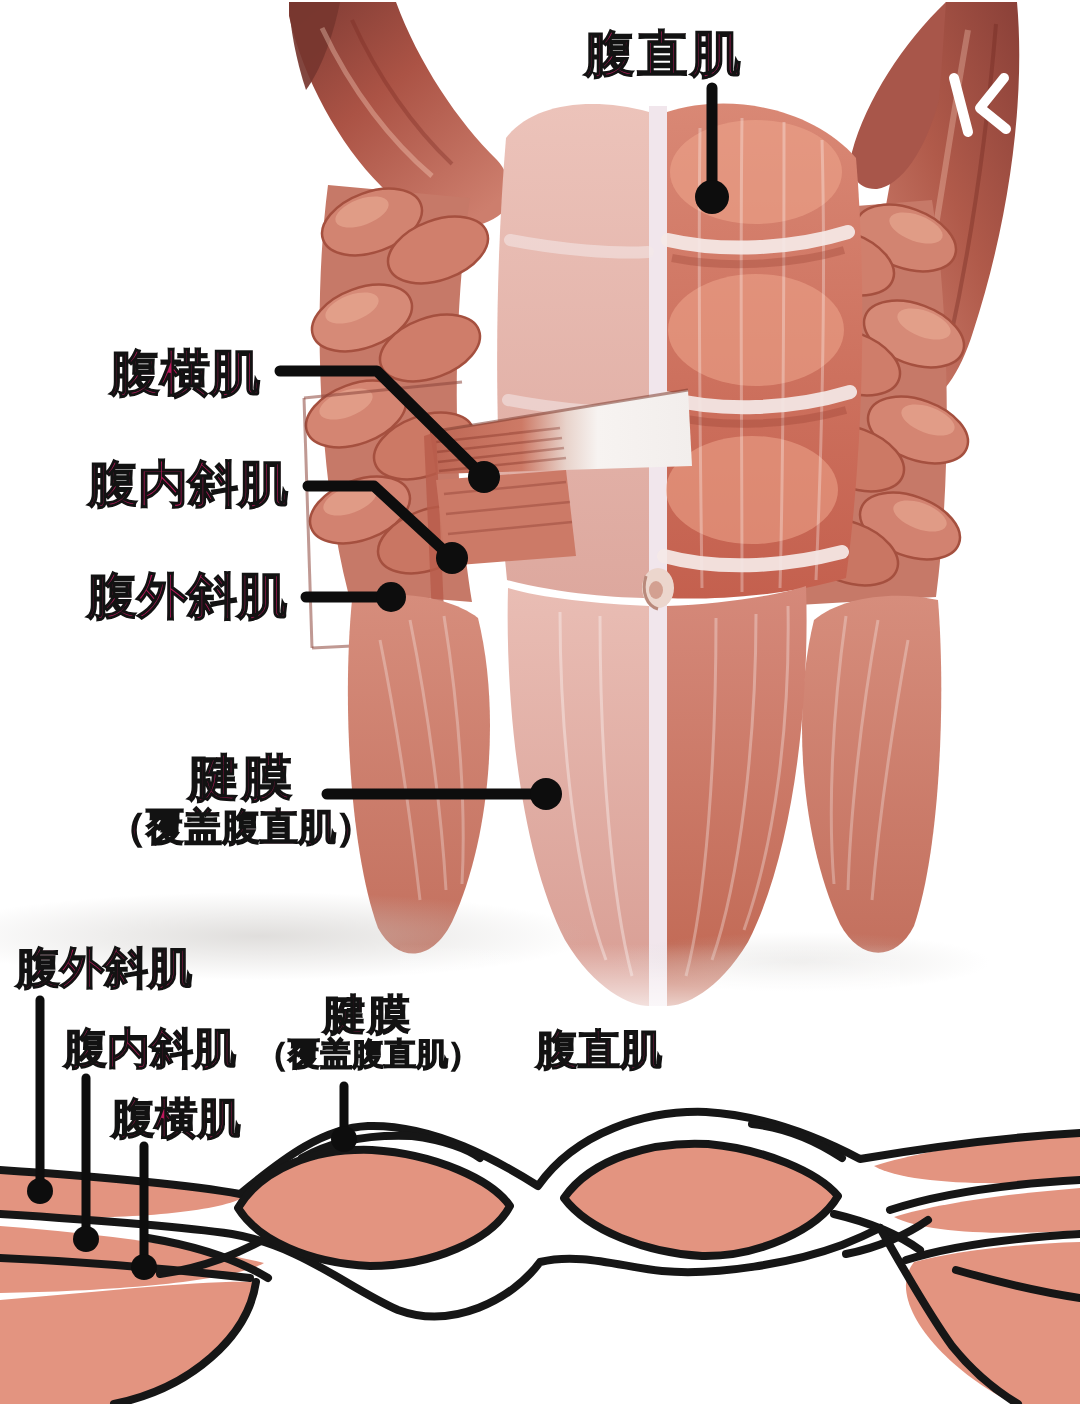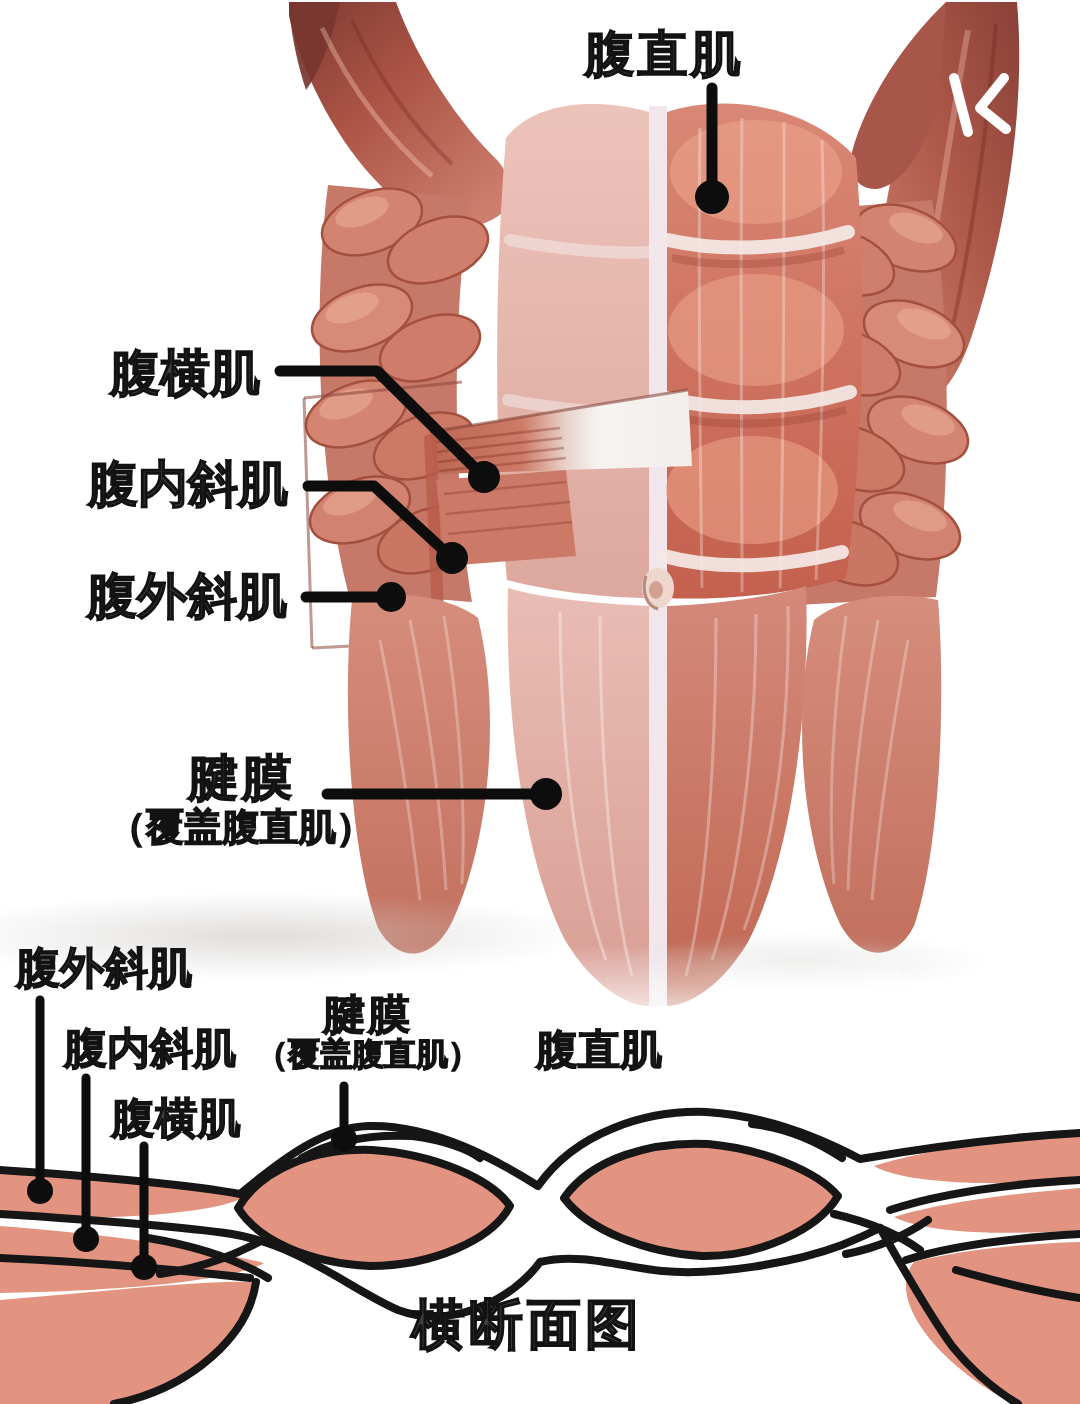--- a/index.html
+++ b/index.html
@@ -4,21 +4,21 @@
 <style>
   html,body{margin:0;padding:0;}
   body{
     width:1080px;height:1404px;position:relative;overflow:hidden;
     background:#ffffff;
     font-family:"Liberation Sans","DejaVu Sans",sans-serif;
   }
   #stage{position:absolute;left:0;top:0;width:1080px;height:1404px;}
   svg{position:absolute;left:0;top:0;display:block;}
   .label{
-    position:absolute;color:#404040;font-weight:700;line-height:1.04;
+    position:absolute;color:#be185d;font-weight:700;line-height:1.04;
     white-space:nowrap;-webkit-text-stroke:1.4px #121212;
   }
   .ctr{text-align:center;}
 </style>
 </head>
 <body>
 
 <div id="stage">
 
 <svg width="1080" height="1404" viewBox="0 0 1080 1404">
@@ -302,15 +302,14 @@
 
 <div class="label ctr" style="left:56px;top:1026px;width:188px;font-size:43px;">腹内斜肌</div>
 
 <div class="label ctr" style="left:104px;top:1096px;width:144px;font-size:43px;">腹横肌</div>
 
 <div class="label ctr" style="left:298px;top:993px;width:140px;font-size:42px;letter-spacing:3px;">腱膜</div>
 <div class="label ctr" style="left:252px;top:1038px;width:232px;font-size:32px;">（覆盖腹直肌）</div>
 
 <div class="label ctr" style="left:532px;top:1028px;width:134px;font-size:42px;">腹直肌</div>
 
-<div class="label ctr" style="left:392px;top:1296px;width:270px;font-size:54px;letter-spacing:4px;">横断面图</div>
 
 </div>
 
 </body></html>

